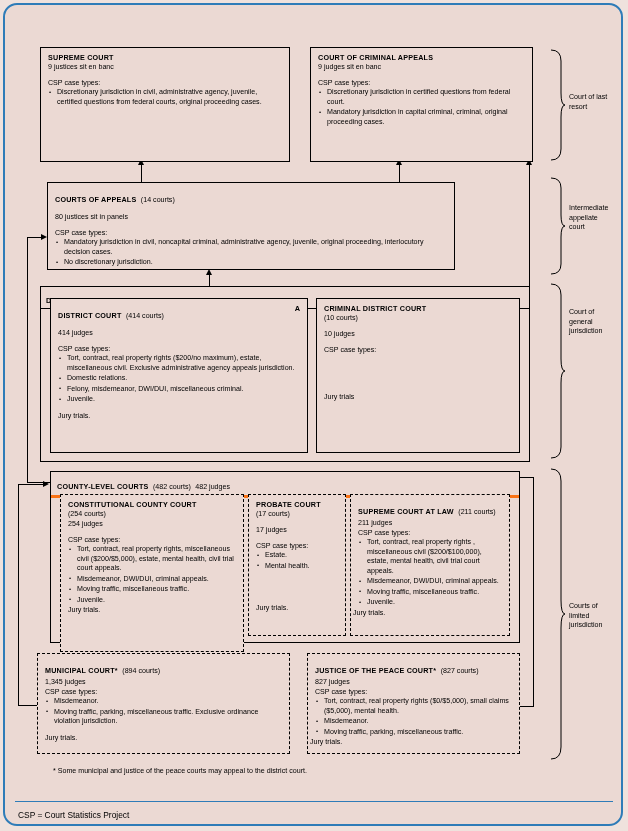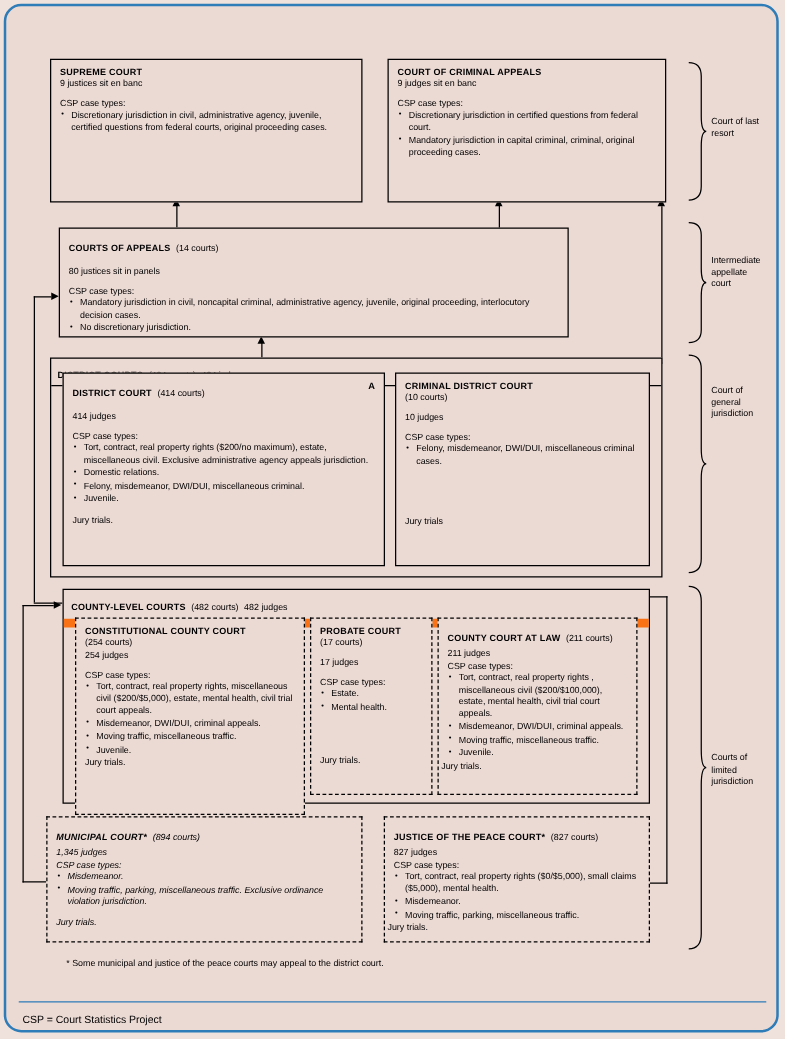--- a/index.html
+++ b/index.html
@@ -127,29 +127,26 @@
     <div class="jury">Jury trials.</div>
   </div>
 
   <div class="box" style="left:311px;top:293px;width:204px;height:155px;">
     <div class="ttl">CRIMINAL DISTRICT COURT</div>
     <div class="ln">(10 courts)</div>
     <div class="gap"></div>
     <div class="ln">10 judges</div>
     <div class="gap"></div>
     <div class="ln">CSP case types:</div>
-    <ul>
-      <li>Felony, misdemeanor, DWI/DUI, miscellaneous criminal cases.</li>
-    </ul>
     <div style="height:38px;"></div>
     <div class="jury">Jury trials</div>
   </div>
 
   <div class="box nopad" style="left:45px;top:466px;width:470px;height:172px;">
-    <div style="padding:3px 6px 2px 6px;border-bottom:7px solid #f97316;">
+    <div style="padding:3px 6px 2px 6px;border-bottom:3px solid #f97316;">
       <span class="ttl">COUNTY-LEVEL COURTS</span>
       <span class="ln">(482 courts)</span>
       <span class="ln">482 judges</span>
     </div>
   </div>
 
   <div class="box dashed" style="left:55px;top:489px;width:184px;height:158px;">
     <div class="ttl">CONSTITUTIONAL COUNTY COURT</div>
     <div class="ln">(254 courts)</div>
     <div class="ln">254 judges</div>
@@ -174,35 +171,35 @@
     <ul>
       <li>Estate.</li>
       <li>Mental health.</li>
     </ul>
     <div style="height:32px;"></div>
     <div class="jury">Jury trials.</div>
   </div>
 
   <div class="box dashed" style="left:345px;top:489px;width:160px;height:142px;">
     <div>
-      <span class="ttl">COUNTY COURT AT LAW</span>
+      <span class="ttl">SUPREME COURT AT LAW</span>
       <span class="ln">(211 courts)</span>
     </div>
     <div class="ln">211 judges</div>
     <div class="ln">CSP case types:</div>
     <ul>
       <li>Tort, contract, real property rights , miscellaneous civil ($200/$100,000), estate, mental health, civil trial court appeals.</li>
       <li>Misdemeanor, DWI/DUI, criminal appeals.</li>
       <li>Moving traffic, miscellaneous traffic.</li>
       <li>Juvenile.</li>
     </ul>
     <div class="jury" style="margin-left:-5px;">Jury trials.</div>
   </div>
 
-  <div class="box dashed" style="left:32px;top:648px;width:253px;height:101px;font-style:italic;">
+  <div class="box dashed" style="left:32px;top:648px;width:253px;height:101px;">
     <div>
       <span class="ttl">MUNICIPAL COURT*</span>
       <span class="ln">(894 courts)</span>
     </div>
     <div class="ln">1,345 judges</div>
     <div class="ln">CSP case types:</div>
     <ul>
       <li>Misdemeanor.</li>
       <li>Moving traffic, parking, miscellaneous traffic.  Exclusive ordinance violation jurisdiction.</li>
     </ul>

